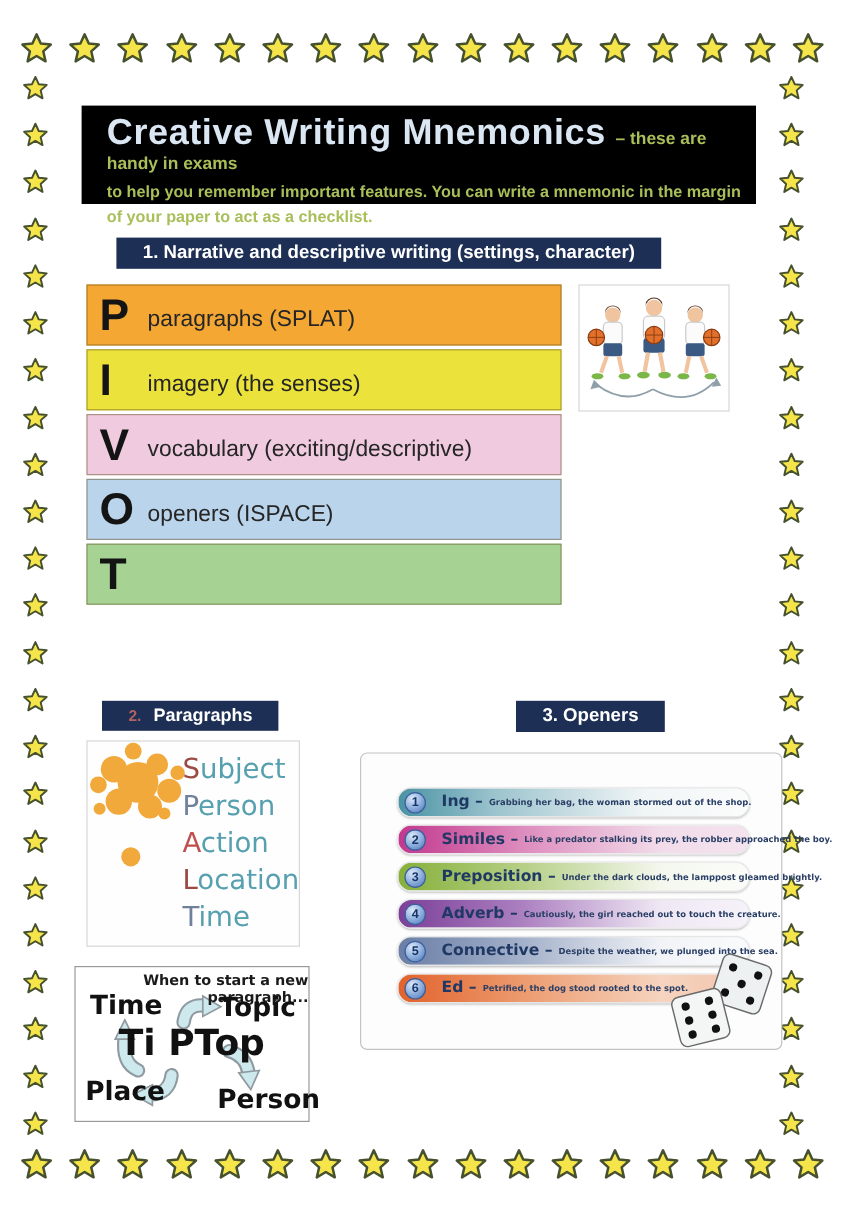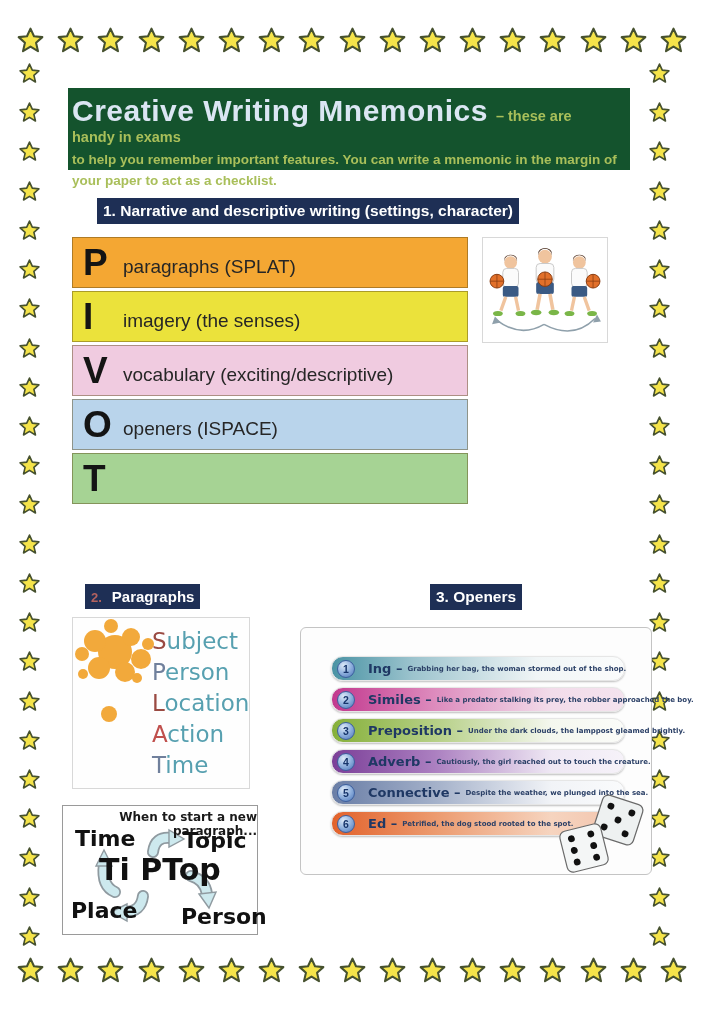--- a/index.html
+++ b/index.html
@@ -14,30 +14,30 @@
   .star-col{position:absolute;display:flex;flex-direction:column;justify-content:space-between;}
   .star-col.left{left:18px;top:62px;width:26px;height:886px;}
   .star-col.right{left:648px;top:62px;width:26px;height:886px;}
   .star-row .star{width:29px;height:29px;display:block;}
   .star-col .star{width:23px;height:23px;display:block;}
   .star svg{width:100%;height:100%;display:block;}
 
   
   .banner{
     position:absolute;left:68px;top:88px;width:562px;height:82px;
-    background:#14532d;color:#fff;padding:6px 12px 8px 4px;box-sizing:border-box;
+    background:#000000;color:#fff;padding:6px 12px 8px 21px;box-sizing:border-box;
   }
   .banner .title{font-size:30px;font-weight:bold;color:#dbe6f3;letter-spacing:.5px;}
   .banner .tagline{font-size:14.5px;font-weight:bold;color:#a9bf5a;margin-left:8px;}
   .banner .body-text{font-size:13.5px;font-weight:bold;color:#a9bf5a;line-height:1.55;margin-top:4px;}
 
   
   .badge{
     position:absolute;background:#1e2f55;color:#fff;font-weight:bold;
-    padding:4px 6px;font-size:15.5px;white-space:nowrap;
+    padding:4px 22px;font-size:15.5px;white-space:nowrap;
   }
   .badge1{left:97px;top:198px;}
   .badge2{left:85px;top:584px;font-size:15px;}
   .badge2 .num{color:#b4625f;font-size:13px;margin-right:10px;}
   .badge3{left:430px;top:584px;}
 
   
   .pivot{position:absolute;left:72px;top:237px;width:396px;}
   .pivot-row{
     height:51px;margin-bottom:3px;display:flex;align-items:center;
@@ -620,22 +620,22 @@
       <circle cx="42" cy="10" r="7"></circle>
       <circle cx="79" cy="28" r="6"></circle>
       <circle cx="14" cy="58" r="5"></circle>
       <circle cx="68" cy="62" r="5"></circle>
       <circle cx="40" cy="98" r="8"></circle>
     </g>
   </svg>
   <div class="splat-words">
     <div class="word w1"><span class="fl">S</span><span>ubject</span></div>
     <div class="word w2"><span class="fl">P</span><span>erson</span></div>
+    <div class="word w4"><span class="fl">A</span><span>ction</span></div>
     <div class="word w3"><span class="fl">L</span><span>ocation</span></div>
-    <div class="word w4"><span class="fl">A</span><span>ction</span></div>
     <div class="word w5"><span class="fl">T</span><span>ime</span></div>
   </div>
 </div>
 
 <div class="tiptop">
   <svg class="tt-arrows" viewBox="0 0 196 130">
 
     <path d="M52,86 Q38,80 41,58" fill="none" stroke="#8f9aa0" stroke-width="12" stroke-linecap="round"></path>
     <path d="M52,86 Q38,80 41,58" fill="none" stroke="#cde9ee" stroke-width="8.5" stroke-linecap="round"></path>
     <polygon points="33,60 49,60 41,44" fill="#cde9ee" stroke="#8f9aa0" stroke-width="1.4"></polygon>

